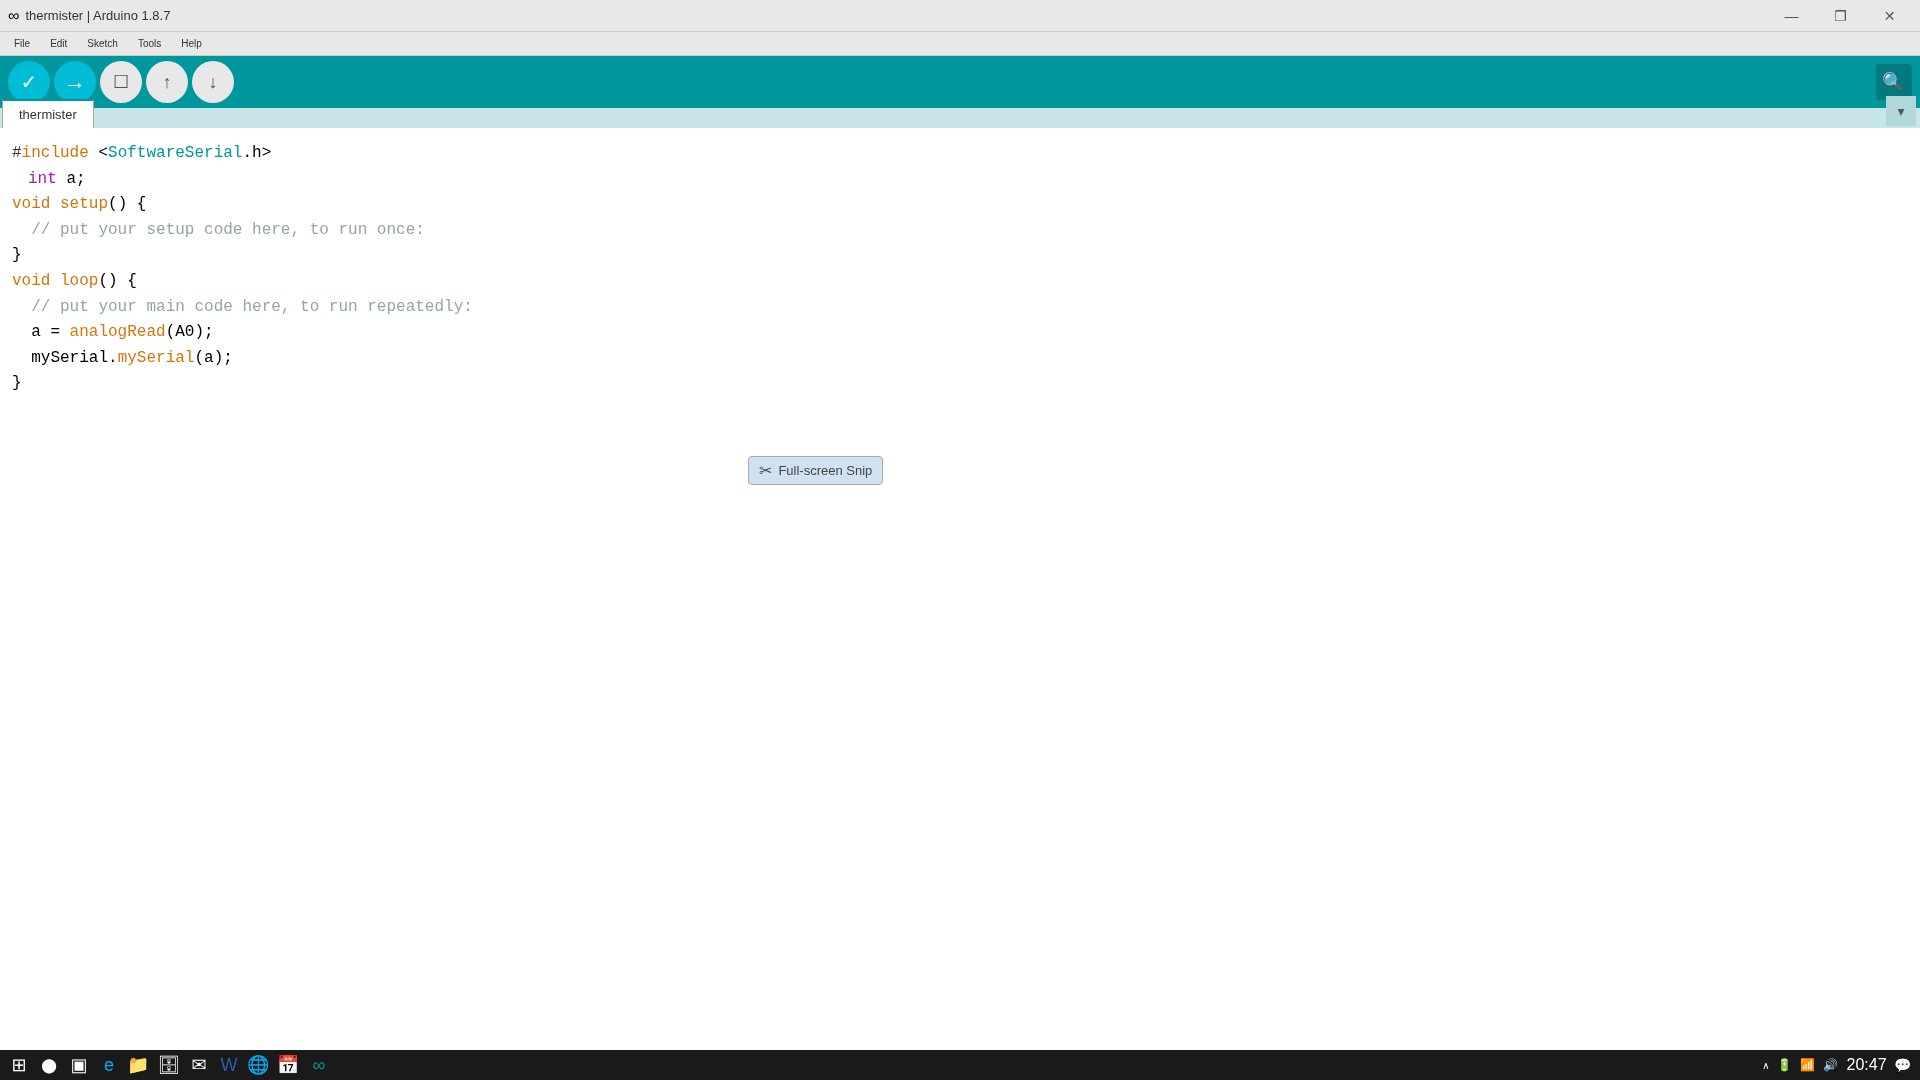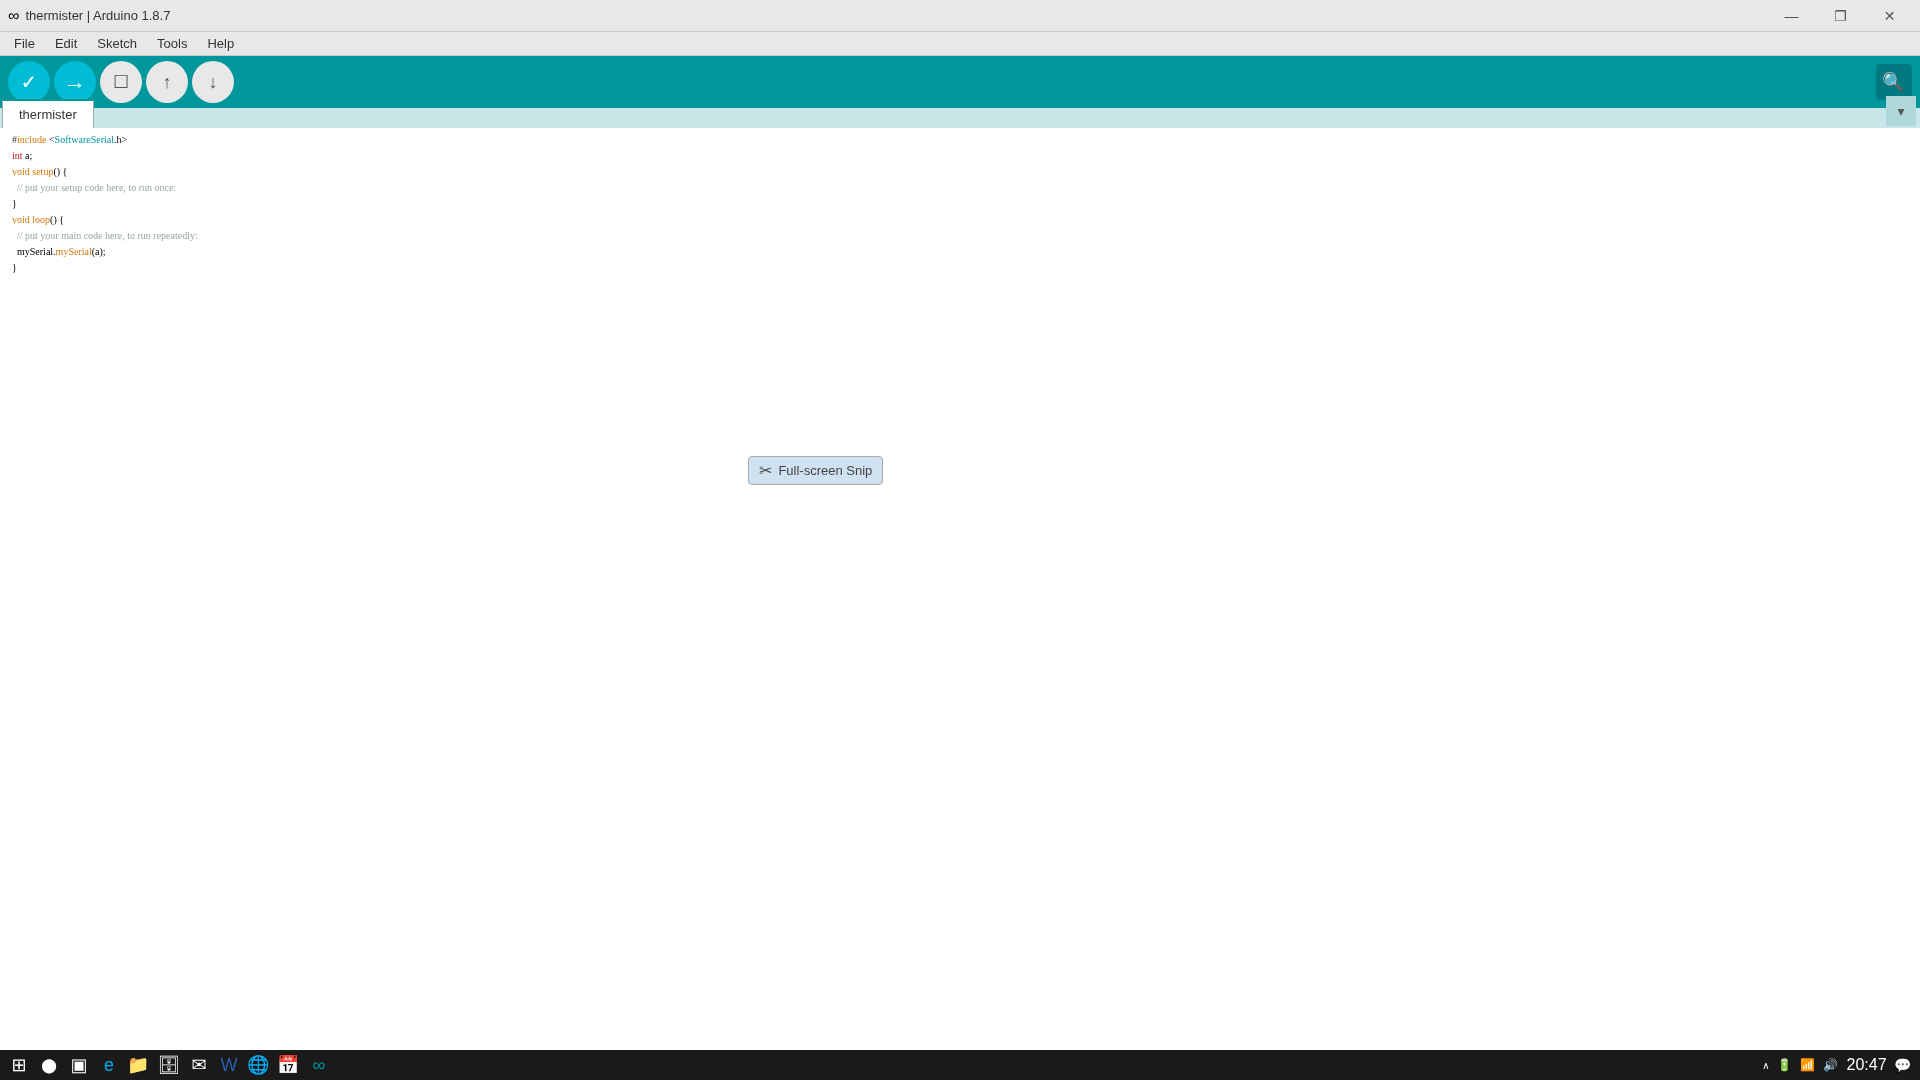--- a/index.html
+++ b/index.html
@@ -45,21 +45,21 @@
     #menubar {
       background: #e8e8e8;
       height: 24px;
       display: flex;
       align-items: center;
       padding: 0 4px;
       border-bottom: 1px solid #ccc;
     }
     .menu-item {
       padding: 2px 10px;
-      font-size: 13px;
+      font-size: 10px;
       color: #333;
       cursor: pointer;
     }
 
     
     #toolbar {
       background: #00979c;
       height: 52px;
       display: flex;
       align-items: center;
@@ -133,40 +133,40 @@
       font-size: 14px;
       color: #555;
       margin-right: 2px;
       margin-bottom: 2px;
     }
 
     
     #editor {
       background: white;
       flex: 1;
-      padding: 4px 12px;
-      font-family: Liberation Serif, serif;
-      font-size: 10px;
+      padding: 13px 12px;
+      font-family: Liberation Mono, monospace;
+      font-size: 16px;
       line-height: 1.6;
       overflow-y: auto;
       position: relative;
     }
     #editor-container {
       background: white;
       height: calc(1080px - 32px - 24px - 52px - 34px - 22px - 80px - 30px);
       overflow: hidden;
     }
 
     .code-line {
       display: block;
       white-space: pre;
     }
     .c-hash { color: #333; }
     .c-keyword { color: #d4750a; }
-    .c-type { color: #b91c1c; }
+    .c-type { color: #a21caf; margin-left: 16px; }
     .c-comment { color: #95a5a6; }
     .c-function { color: #d4750a; }
     .c-class { color: #00979c; }
 
     
     #taskbar {
       background: #1a1a1a;
       height: 30px;
       display: flex;
       align-items: center;
@@ -286,20 +286,21 @@
   <div id="editor-container" style="position: relative; height: auto; flex: 1 1 0%; min-height: 0px;">
     <div id="editor">
       <span class="code-line"><span class="c-hash">#</span><span class="c-keyword">include</span> &lt;<span class="c-class">SoftwareSerial</span>.h&gt;</span>
       <span class="code-line"><span class="c-type">int</span> a;</span>
       <span class="code-line"><span class="c-keyword">void</span> <span class="c-function">setup</span>() {</span>
       <span class="code-line">  <span class="c-comment">// put your setup code here, to run once:</span></span>
       <span class="code-line">}</span>
       <span class="code-line"></span>
       <span class="code-line"><span class="c-keyword">void</span> <span class="c-function">loop</span>() {</span>
       <span class="code-line">  <span class="c-comment">// put your main code here, to run repeatedly:</span></span>
+      <span class="code-line">  a = <span class="c-function">analogRead</span>(A0);</span>
       <span class="code-line">  mySerial.<span class="c-function">mySerial</span>(a);</span>
       <span class="code-line">}</span>
     </div>
 
     <div id="snip-tooltip">
       <span class="snip-icon">✂</span>
       <span>Full-screen Snip</span>
     </div>
   </div>
 

